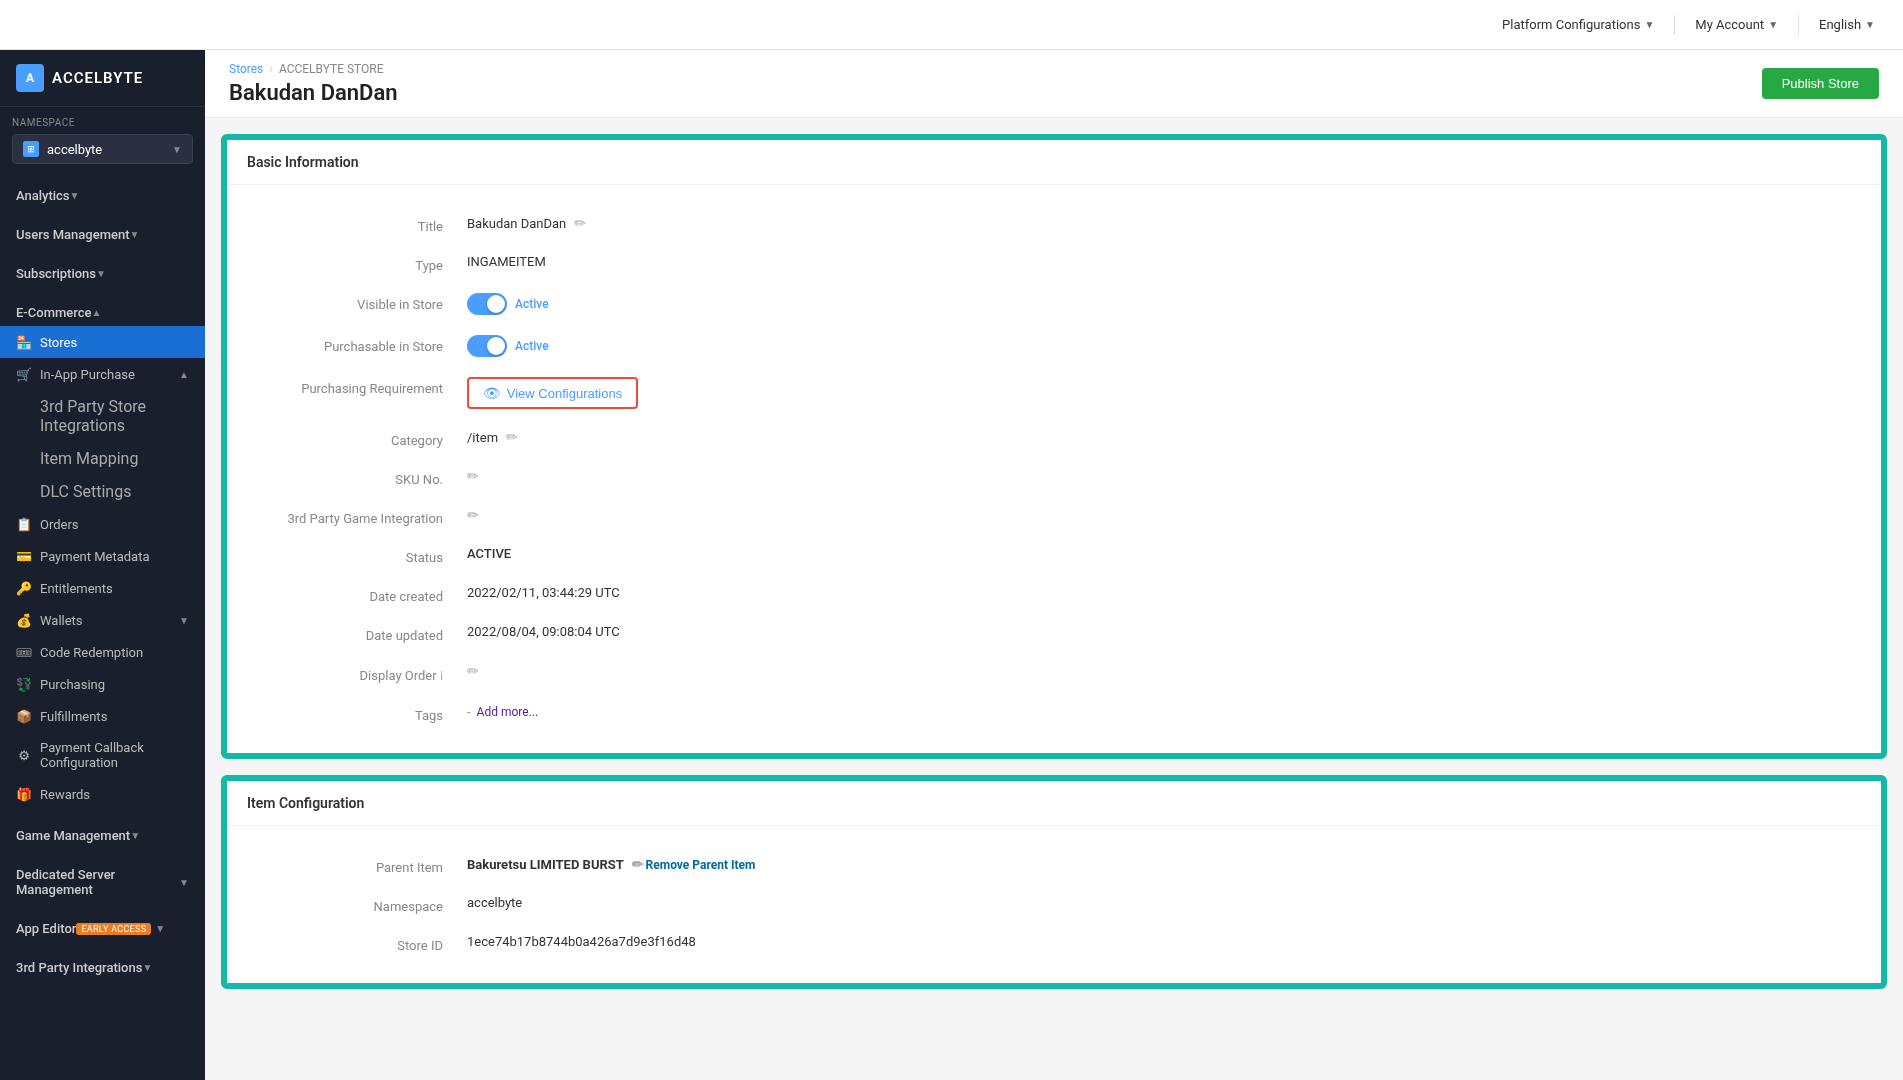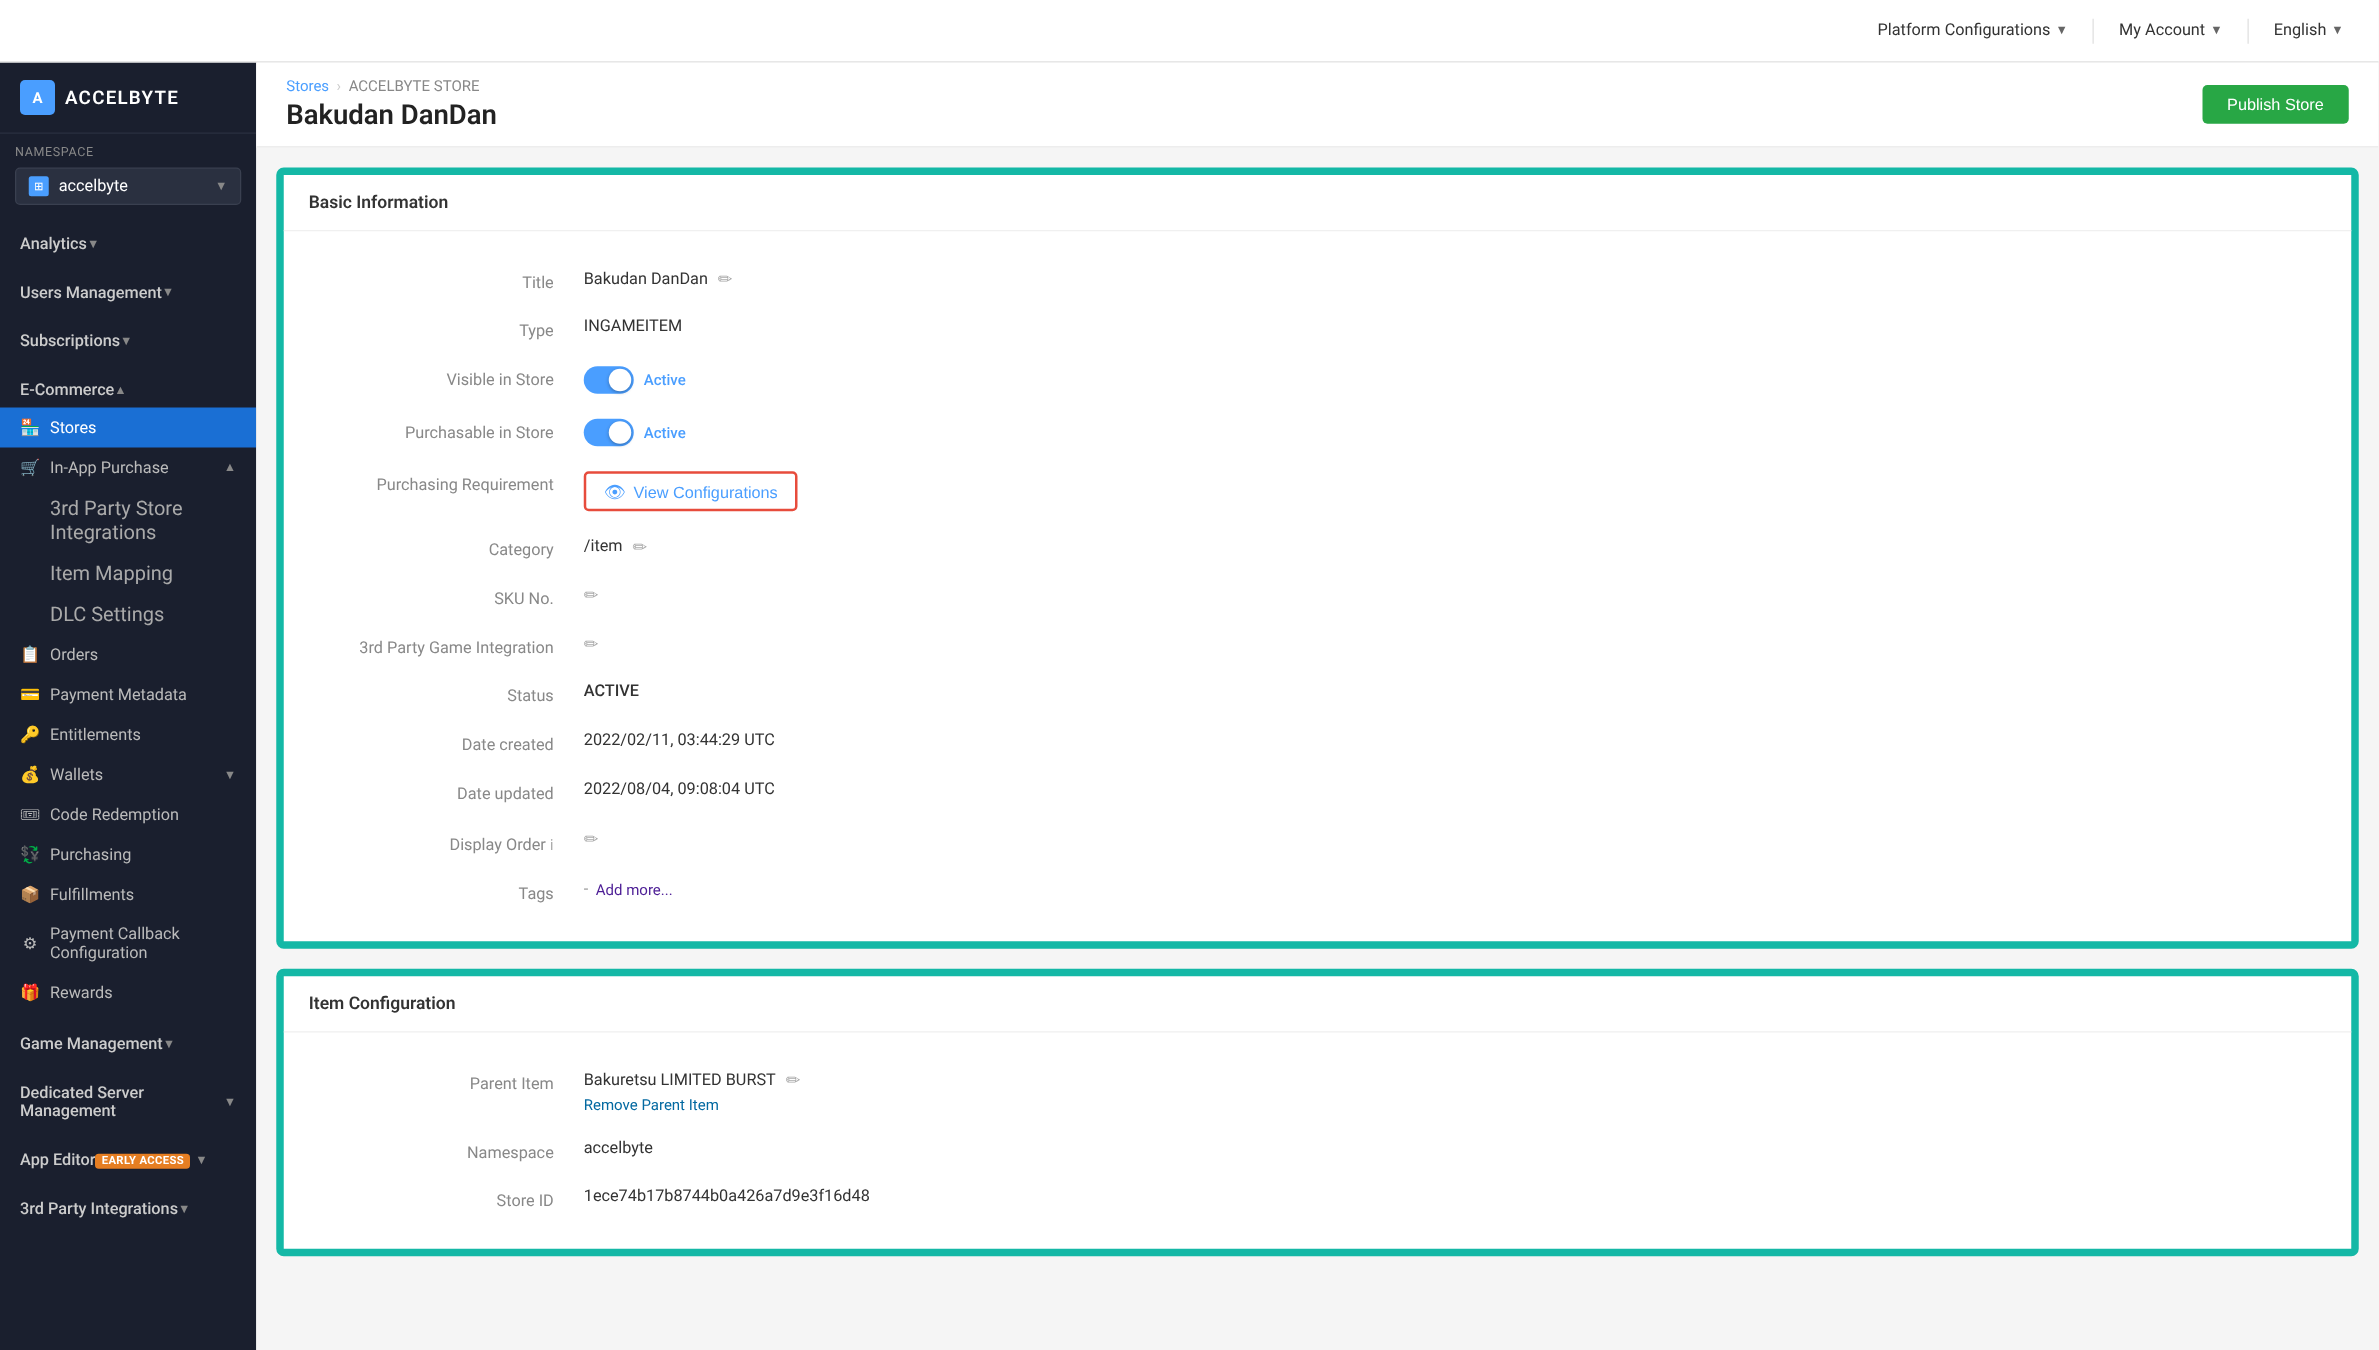--- a/index.html
+++ b/index.html
@@ -28,21 +28,21 @@
     .namespace-select-chevron { color: #888; font-size: 10px; }
 
     .sidebar-section { padding: 4px 0; }
     .sidebar-section-header { padding: 10px 16px 6px; display: flex; align-items: center; cursor: pointer; }
     .sidebar-section-title { color: #ccc; font-size: 13px; font-weight: 500; }
     .sidebar-section-chevron { color: #888; font-size: 10px; }
     .sidebar-item { padding: 8px 16px; display: flex; align-items: center; gap: 8px; cursor: pointer; color: #bbb; font-size: 13px; }
     .sidebar-item.active { background: #1a6fd4; color: #fff; }
     .sidebar-item-icon { width: 16px; height: 16px; display: flex; align-items: center; justify-content: center; flex-shrink: 0; }
     .sidebar-sub-item { padding: 7px 16px 7px 40px; cursor: pointer; color: #aaa; font-size: 16px; }
-    .early-access-badge { background: #e67e22; color: white; font-size: 9px; padding: 1px 5px; border-radius: 3px; font-weight: 700; letter-spacing: 0.3px; }
+    .early-access-badge { background: #e67e22; color: white; font-size: 9px; padding: 1px 5px; border-radius: 3px; font-weight: 400; letter-spacing: 0.3px; }
 
     
     .content { flex: 1; overflow-y: auto; background: #f5f5f5; }
     .content-header { background: #fff; padding: 12px 24px; border-bottom: 1px solid #e8e8e8; display: flex; align-items: center; justify-content: space-between; }
     .breadcrumb { display: flex; align-items: center; gap: 6px; font-size: 12px; color: #888; margin-bottom: 4px; }
     .breadcrumb-link { color: #4a9eff; cursor: pointer; }
     .breadcrumb-sep { color: #ccc; }
     .page-title { font-size: 22px; font-weight: 600; color: #222; }
     .publish-btn { background: #28a745; color: white; border: none; padding: 8px 20px; border-radius: 4px; font-size: 13px; font-weight: 500; cursor: pointer; }
 
@@ -358,21 +358,21 @@
 
       </div>
     </div>
 
     <div class="card">
       <div class="card-header">Item Configuration</div>
       <div class="card-body">
 
         <div class="form-row">
           <div class="form-label">Parent Item</div>
-          <div class="form-value" style="flex-direction:column; align-items:flex-start; gap:2px;">
+          <div class="form-value" style="flex-direction:row; align-items:flex-start; gap:2px;font-weight:bold;">
             <div style="display:flex; align-items:center; gap:8px;">
               <span>Bakuretsu LIMITED BURST</span>
               <span class="edit-icon">✏</span>
             </div>
             <span class="remove-link">Remove Parent Item</span>
           </div>
         </div>
 
         <div class="form-row">
           <div class="form-label">Namespace</div>

